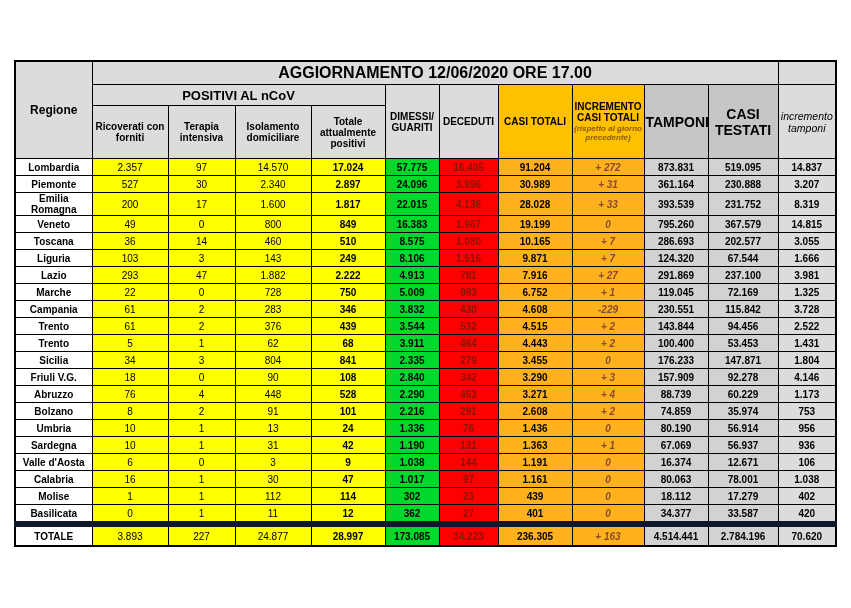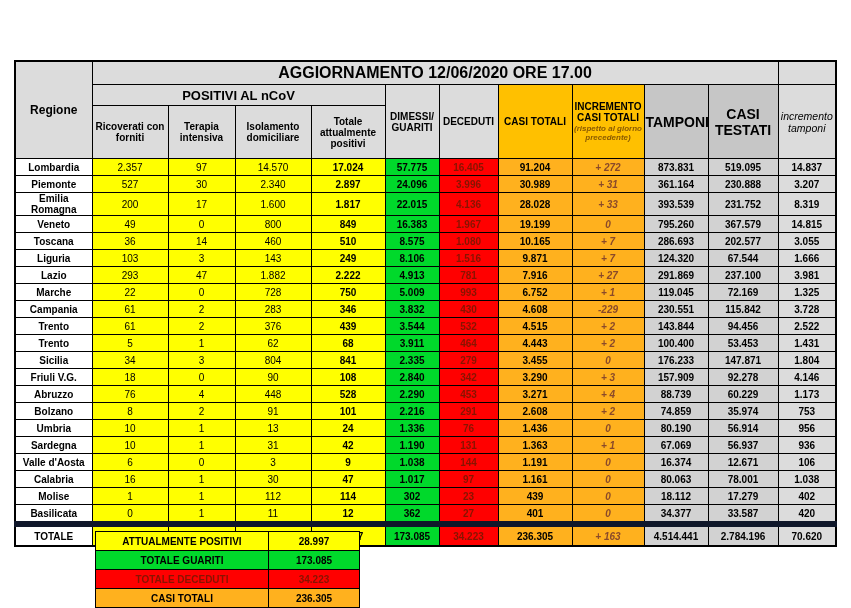--- a/index.html
+++ b/index.html
@@ -403,34 +403,14 @@
           <td class="c-dec">34.223</td>
           <td class="c-cas">236.305</td>
           <td class="c-inc">+ 163</td>
           <td class="c-gry">4.514.441</td>
           <td class="c-gry">2.784.196</td>
           <td class="c-gry2">70.620</td>
         </tr>
       </tbody>
   </table>
 
-  <table class="legend">
-    <tbody id="legend-body">
-        <tr class="legend-yellow">
-          <td class="lab">ATTUALMENTE POSITIVI</td>
-          <td class="val">28.997</td>
-        </tr>
-        <tr class="legend-green">
-          <td class="lab">TOTALE GUARITI</td>
-          <td class="val">173.085</td>
-        </tr>
-        <tr class="legend-red">
-          <td class="lab">TOTALE DECEDUTI</td>
-          <td class="val">34.223</td>
-        </tr>
-        <tr class="legend-orange">
-          <td class="lab">CASI TOTALI</td>
-          <td class="val">236.305</td>
-        </tr>
-      </tbody>
-  </table>
 
 </div>
 
 </body></html>

